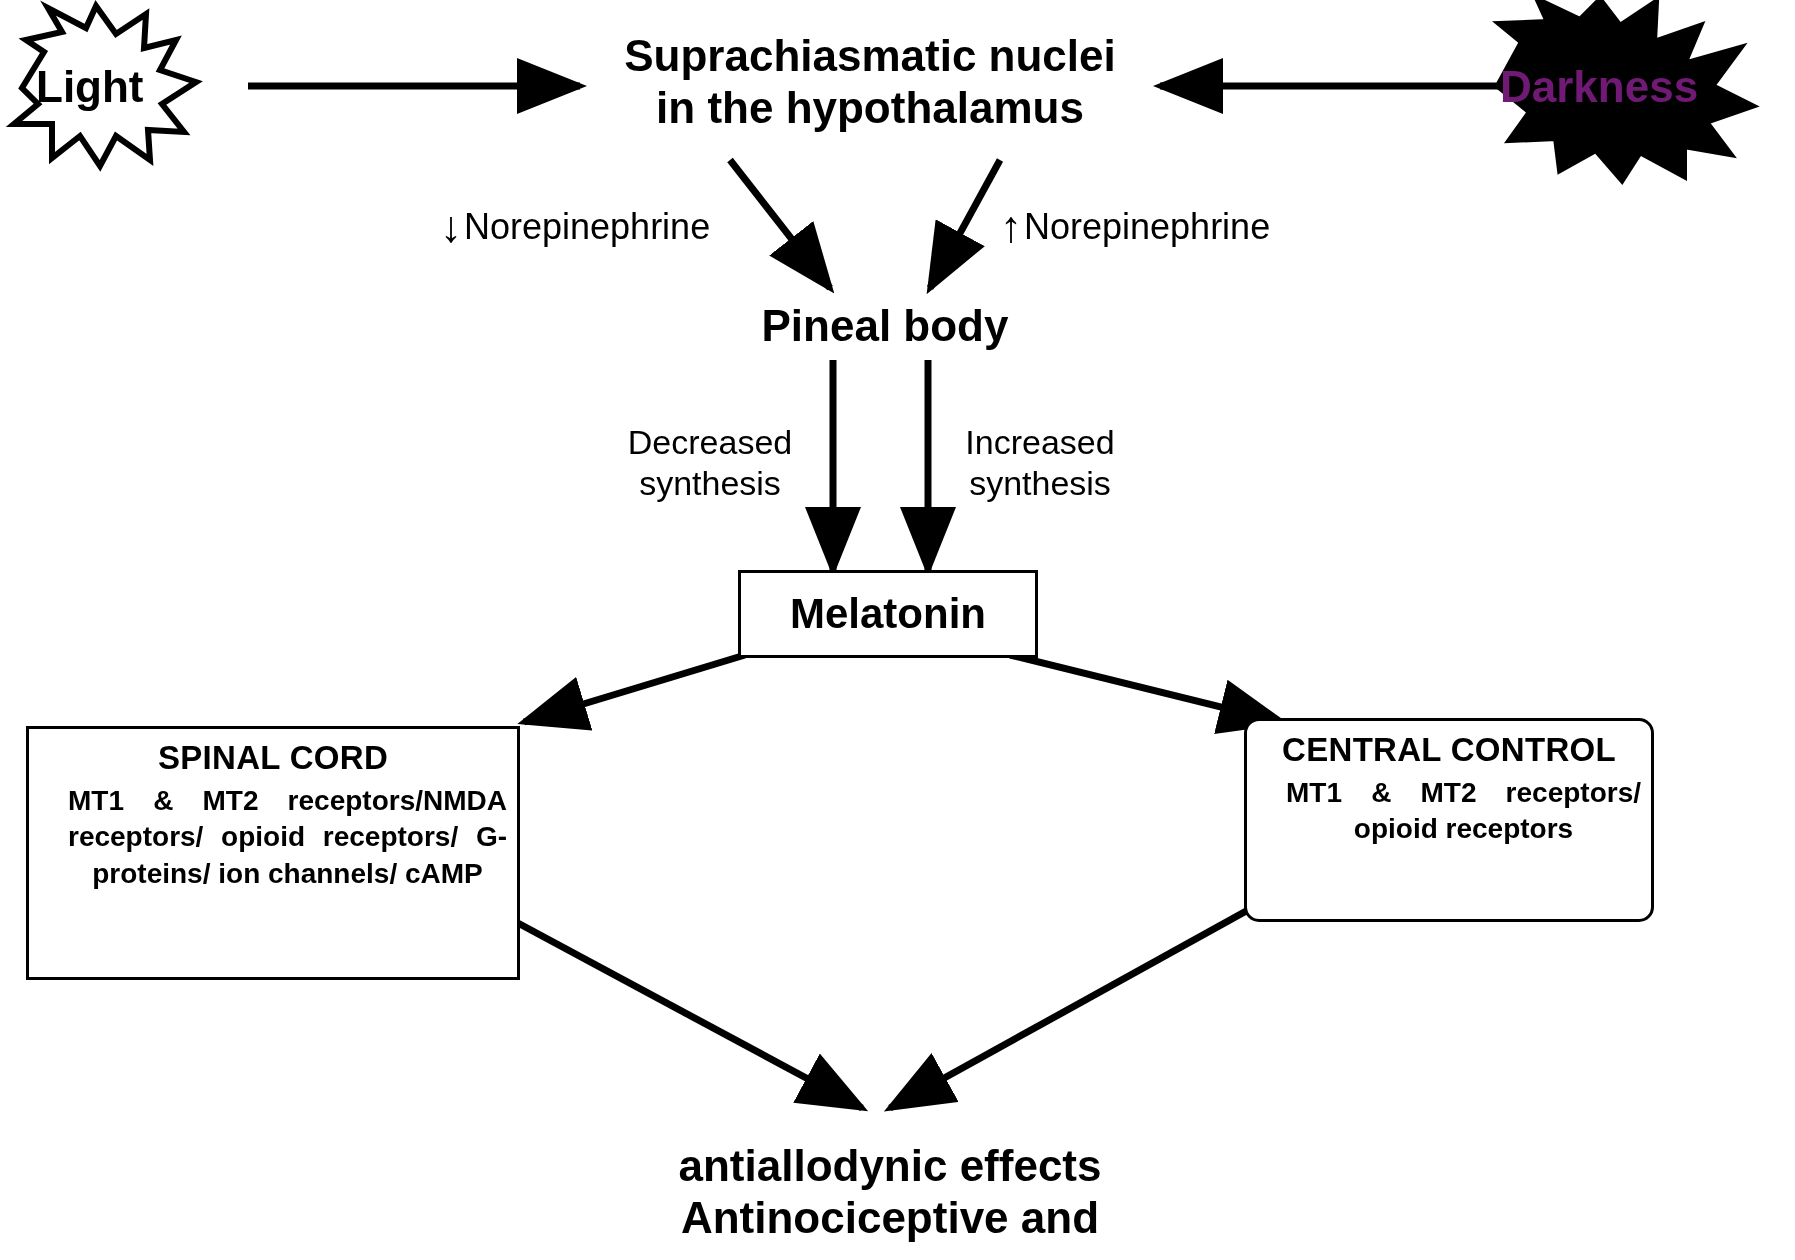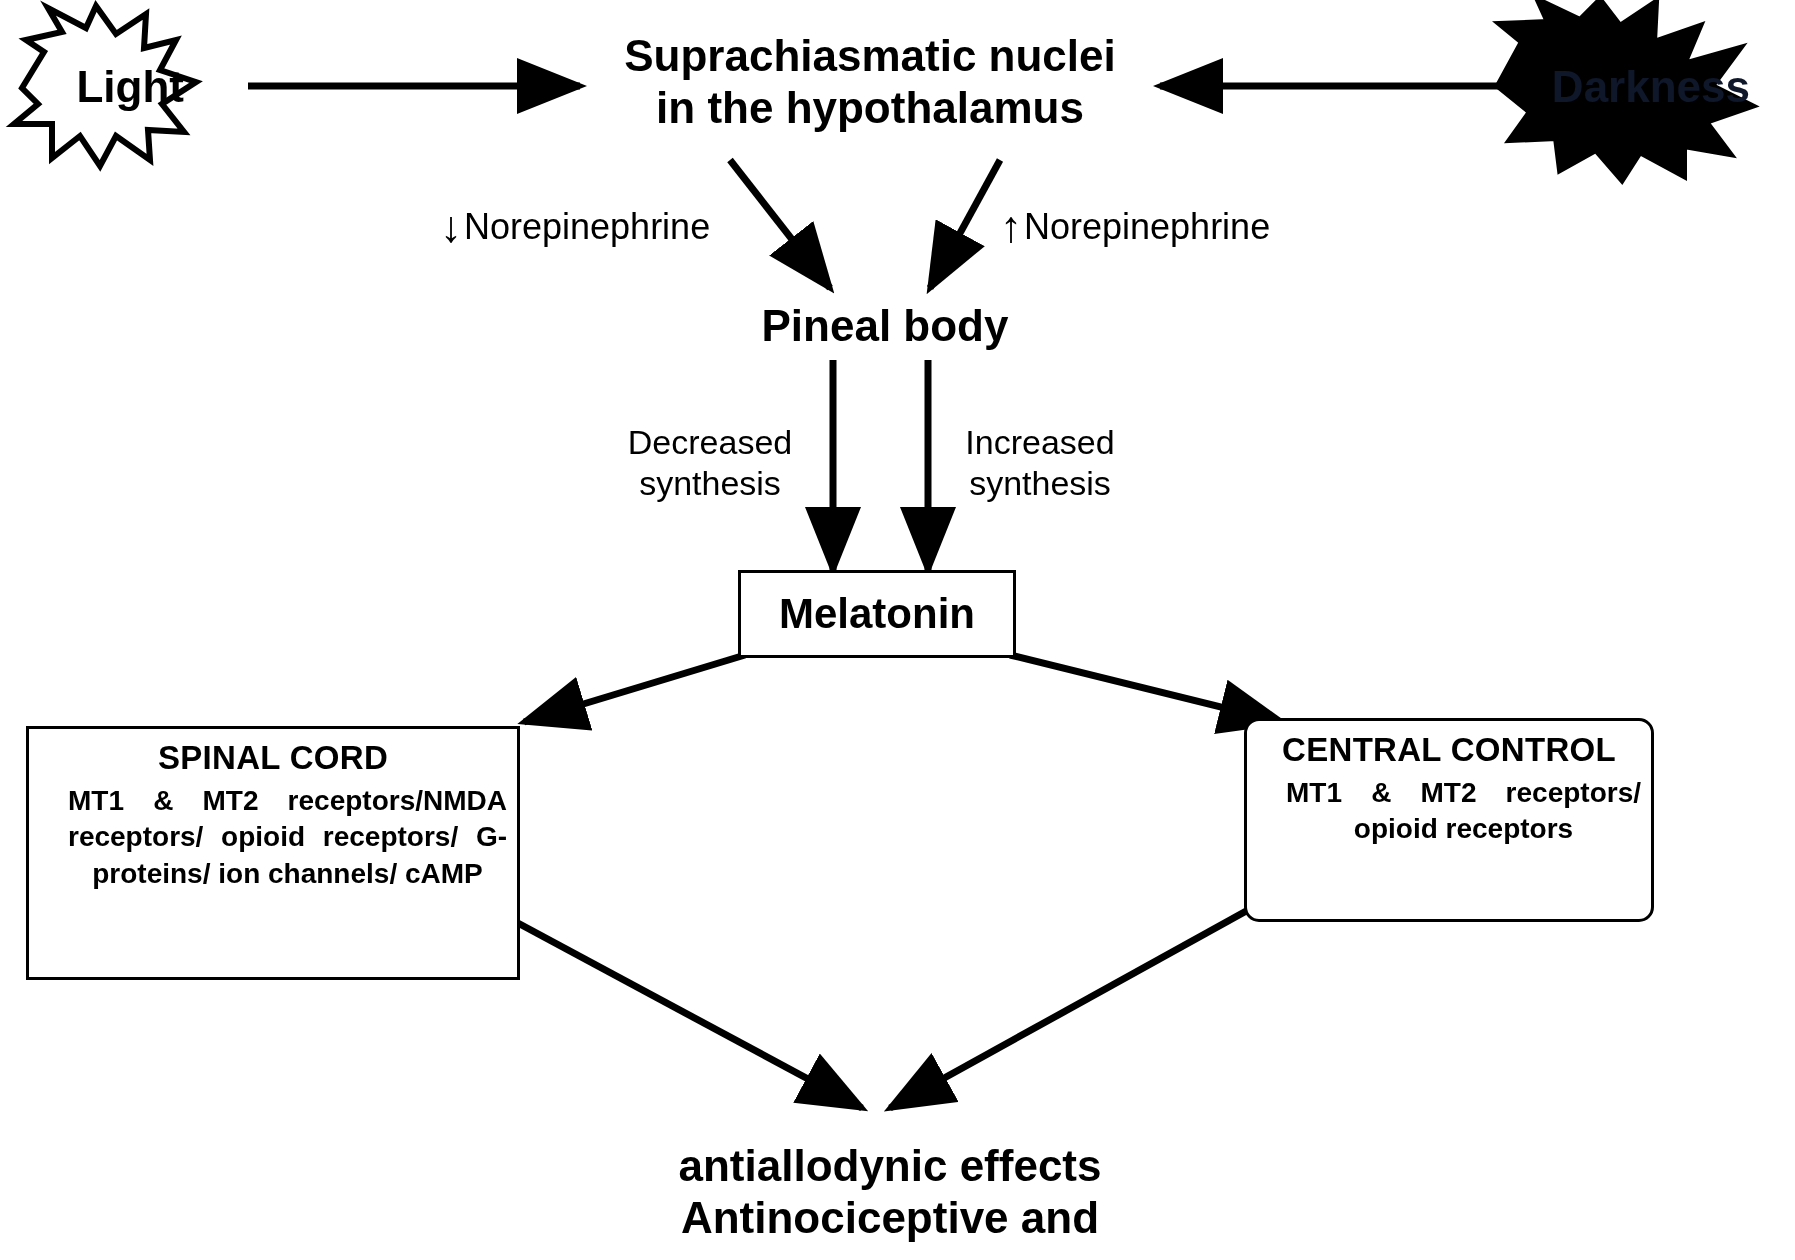--- a/index.html
+++ b/index.html
@@ -37,21 +37,21 @@
   }
   .boxed {
     border: 3px solid #000;
     background: #fff;
     text-align: center;
     box-sizing: border-box;
   }
   .burst-label {
     position: absolute;
     font-weight: bold;
-    text-align: right;
+    text-align: left;
     white-space: nowrap;
   }
   .small-note {
     position: absolute;
     font-size: 34px;
     line-height: 1.22;
     text-align: center;
   }
   .arrow-note {
     position: absolute;
@@ -118,21 +118,21 @@
       <polygon points="22,88 44,52 26,40 62,32 48,8 86,28 96,6 116,34 146,14 144,48 176,40 160,70 196,82 162,104 184,132 148,130 150,160 116,136 100,166 80,136 52,158 52,124 14,124 38,104" fill="#ffffff" stroke="#000000" stroke-width="6"></polygon>
     </g>
 
     <g>
       <polygon points="1498,86 1522,42 1500,24 1548,22 1538,0 1580,20 1600,0 1620,26 1656,2 1654,42 1700,26 1684,64 1740,48 1712,86 1752,106 1706,122 1730,154 1684,146 1684,176 1640,152 1622,180 1596,150 1560,170 1556,138 1510,140 1530,112" fill="#000000" stroke="#000000" stroke-width="6"></polygon>
     </g>
   </svg>
 
   <div class="burst-label" style="left:36px; top:62px; width:148px; font-size:44px; color:#000;">Light</div>
 
-  <div class="burst-label" style="left:1500px; top:62px; width:250px; font-size:44px; color:#0f172a;">Darkness</div>
+  <div class="burst-label" style="left:1500px; top:62px; width:250px; font-size:44px; color:#701a75;">Darkness</div>
 
   <div class="node plain-label" style="left:580px; top:30px; width:580px; font-size:44px;">
     <div>Suprachiasmatic nuclei</div>
     <div>in the hypothalamus</div>
   </div>
 
   <div class="arrow-note" style="left:440px; top:205px;">
     <span class="arrow-glyph">↓</span>
     <span>Norepinephrine</span>
   </div>
@@ -147,21 +147,21 @@
   <div class="small-note" style="left:610px; top:422px; width:200px;">
     <div>Decreased</div>
     <div>synthesis</div>
   </div>
 
   <div class="small-note" style="left:940px; top:422px; width:200px;">
     <div>Increased</div>
     <div>synthesis</div>
   </div>
 
-  <div class="node boxed" style="left:738px; top:570px; width:278px; height:88px; display:flex; align-items:center; justify-content:center;">
+  <div class="node boxed" style="left:738px; top:570px; width:300px; height:88px; display:flex; align-items:center; justify-content:center;">
     <span style="font-size:42px; font-weight:bold;">Melatonin</span>
   </div>
 
   <div class="node boxed" style="left:26px; top:726px; width:494px; height:254px;">
     <div class="box-title">SPINAL CORD</div>
     <div class="box-body">MT1 &amp; MT2  receptors/NMDA receptors/  opioid  receptors/ G-proteins/ ion channels/ cAMP</div>
   </div>
 
   <div class="node boxed" style="left:1244px; top:718px; width:410px; height:204px;border-radius:15px;">
     <div class="box-title">CENTRAL CONTROL</div>

